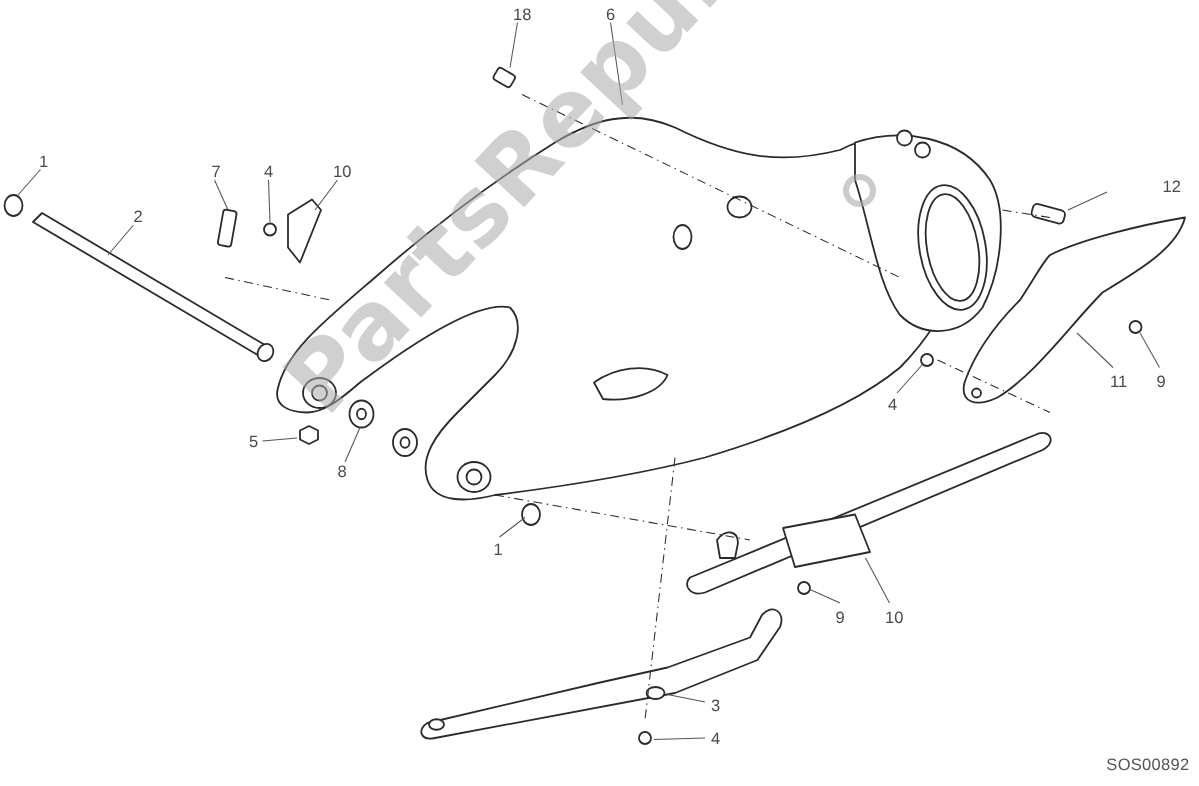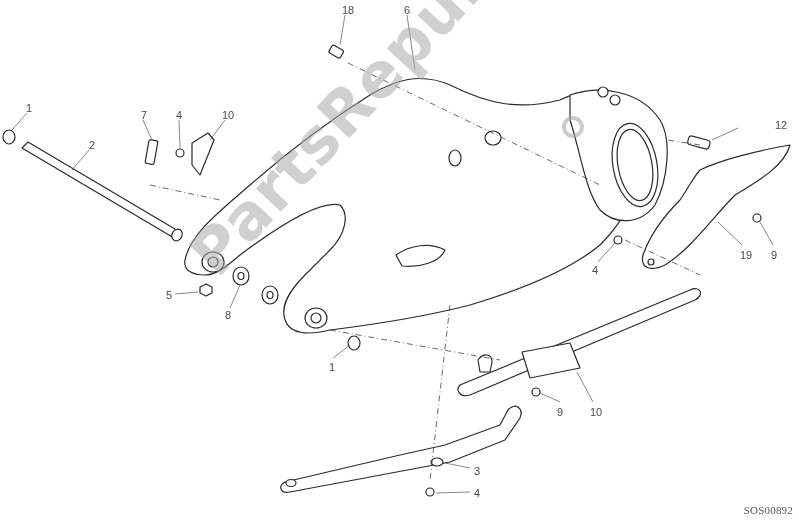--- a/index.html
+++ b/index.html
@@ -1,19 +1,19 @@
 <!DOCTYPE html>
 <html><head>
   <meta charset="utf-8">
   <style>
     html, body { margin: 0; padding: 0; background: #ffffff; }
     body { width: 799px; height: 524px; position: relative; overflow: hidden; font-family: "Liberation Sans", sans-serif; }
     #diagram { position: absolute; left: 0; top: 0; width: 799px; height: 524px; }
     .callout { position: absolute; font-size: 11px; color: #4a4a4a; line-height: 1; font-family: "Liberation Sans", sans-serif; }
-    .code { position: absolute; right: 6px; bottom: 8px; font-size: 11px; color: #555; letter-spacing: 0.2px; font-family: Liberation Serif, serif; }
+    .code { position: absolute; right: 6px; bottom: 8px; font-size: 11px; color: #555; letter-spacing: 0.2px; }
     .wm { position: absolute; left: 175px; top: 240px; font-family: "DejaVu Sans", sans-serif; font-weight: bold; font-size: 62px; color: rgba(170,170,170,0.55); transform: rotate(-47deg); transform-origin: 0 0; white-space: nowrap; letter-spacing: 1px; }
   </style>
 </head>
 <body>
 
 <svg id="diagram" viewBox="0 0 799 524" xmlns="http://www.w3.org/2000/svg">
   <g fill="#ffffff" stroke="#2b2b2b" stroke-width="1.2" stroke-linejoin="round" stroke-linecap="round">
 
     <g>
       <path d="M22,148 L174,238 L180,232 L28,142 Z"></path>
@@ -118,21 +118,21 @@
 
 <span class="callout" style="left:26px;top:103px">1</span>
 <span class="callout" style="left:89px;top:140px">2</span>
 <span class="callout" style="left:141px;top:110px">7</span>
 <span class="callout" style="left:176px;top:110px">4</span>
 <span class="callout" style="left:222px;top:110px">10</span>
 <span class="callout" style="left:342px;top:5px">18</span>
 <span class="callout" style="left:404px;top:5px">6</span>
 <span class="callout" style="left:775px;top:120px">12</span>
 <span class="callout" style="left:771px;top:250px">9</span>
-<span class="callout" style="left:740px;top:250px">19</span>
+<span class="callout" style="left:740px;top:250px">11</span>
 <span class="callout" style="left:592px;top:265px">4</span>
 <span class="callout" style="left:166px;top:290px">5</span>
 <span class="callout" style="left:225px;top:310px">8</span>
 <span class="callout" style="left:329px;top:362px">1</span>
 <span class="callout" style="left:557px;top:407px">9</span>
 <span class="callout" style="left:590px;top:407px">10</span>
 <span class="callout" style="left:474px;top:466px">3</span>
 <span class="callout" style="left:474px;top:488px">4</span>
 
 <span class="code">SOS00892</span>

